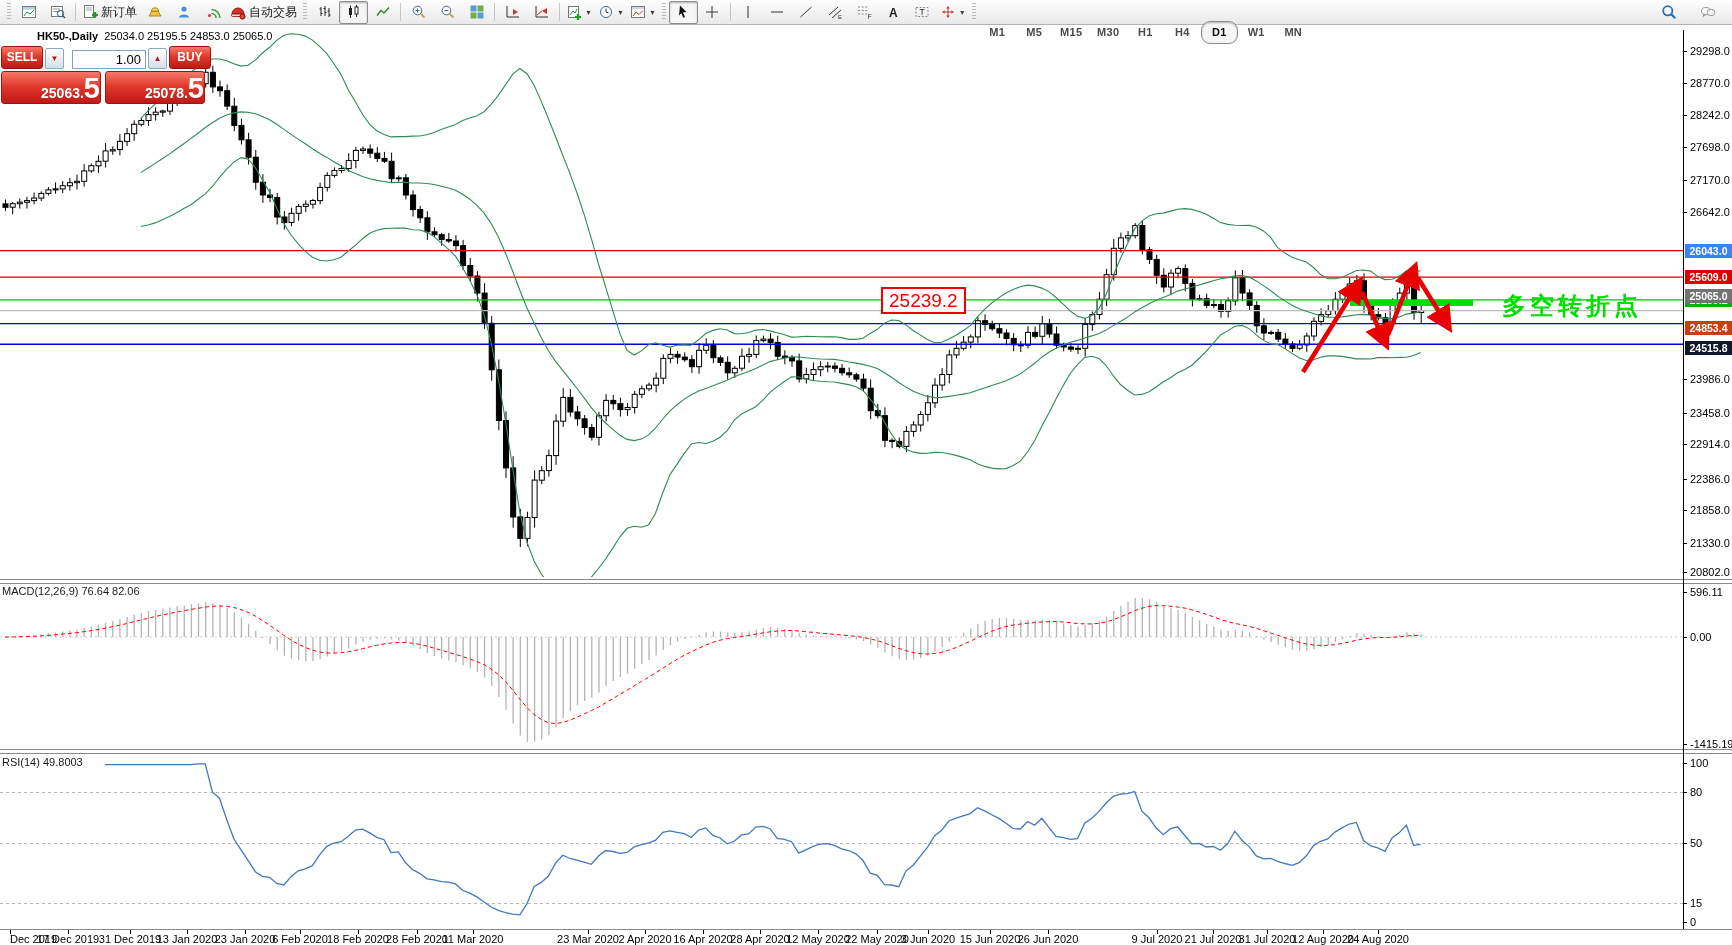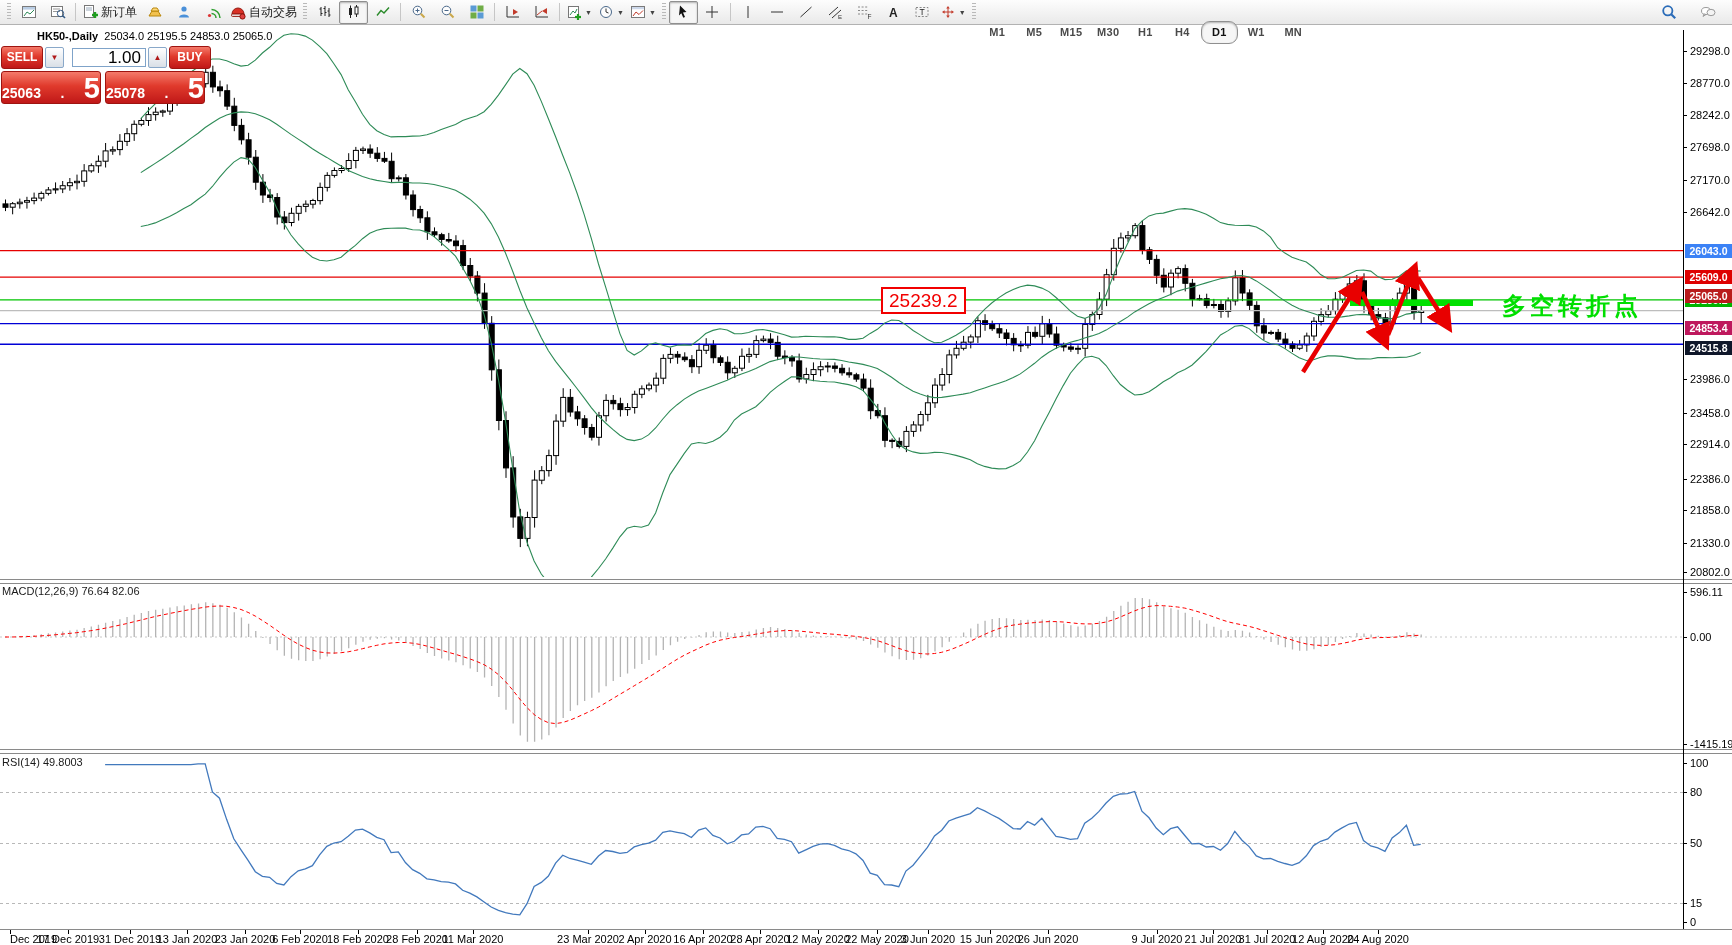--- a/index.html
+++ b/index.html
@@ -19,31 +19,31 @@
   .tb .lbl{font-size:12px;color:#1a1a1a;white-space:nowrap;}
   .tb .car{font-size:7px;color:#444;line-height:1;}
   .tf{font-size:11px;font-weight:bold;color:#4a4a4a;padding:0 6px;letter-spacing:.3px;margin-top:40px;}
   .tf.active{color:#111;border-radius:9px;}
   #tbRight{margin-left:auto;display:flex;align-items:center;gap:10px;padding-right:6px;}
   
   #chartTitle{position:absolute;left:7px;top:30px;z-index:6;font-size:11px;color:#000;padding-left:30px;}
   #chartTitle b{font-weight:bold;}
   
   #tradePanel{position:absolute;left:1px;top:46px;width:210px;z-index:10;}
-  #tpRow1{display:flex;align-items:center;height:23px;gap:2px;}
+  #tpRow1{display:flex;align-items:flex-end;height:23px;gap:2px;}
   .redbtn{background:linear-gradient(#f47a6a,#e03a2c 45%,#c01818);border:1px solid #9e1410;
     border-radius:3px;color:#fff;text-align:center;}
   #sellBtn,#buyBtn{width:45px;height:21px;line-height:21px;font-size:12px;font-weight:bold;}
   .spin{width:19px;height:19px;border:1px solid #89a8c9;border-radius:2px;
     background:linear-gradient(#fff,#d9dfe6);color:#b01818;font-size:8px;
     display:flex;align-items:center;justify-content:center;}
-  #volInput{width:64px;height:17px;border:1px solid #7fa3c9;font-size:17px;text-align:right;
+  #volInput{width:64px;height:17px;border:1px solid #7fa3c9;font-size:13px;text-align:right;
     padding:0 4px;font-family:"Liberation Sans",sans-serif;margin-left:6px;}
   #tpRow2{display:flex;gap:4px;margin-top:2px;}
-  .pricebox{width:100px;height:33px;display:flex;align-items:baseline;justify-content:space-between;
+  .pricebox{width:100px;height:33px;display:flex;align-items:baseline;justify-content:flex-end;
     padding-top:1px;box-sizing:border-box;}
   .pricebox .pm{font-size:14px;font-weight:bold;margin-top:10px;}
   .pricebox .pd{font-size:14px;font-weight:bold;}
   .pricebox .pb{font-size:29px;font-weight:bold;line-height:30px;}
   
   #priceCallout{position:absolute;left:881px;top:287px;z-index:7;border:2px solid #f20000;
     color:#f20000;background:#fff;font-size:19px;line-height:23px;padding:0 6px;}
   #turningPoint{position:absolute;left:1502px;top:290px;z-index:7;color:#00df00;
     font-size:24px;font-weight:bold;letter-spacing:4px;font-family:"Liberation Serif",serif;}
   
@@ -687,17 +687,17 @@
     <span>MACD(12,26,9)</span>&nbsp;<span>76.64 82.06</span>
   </div>
   <div class="indLabel" style="top:756px;">
     <span>RSI(14)</span>&nbsp;<span>49.8003</span>
   </div>
 
   <div id="badges">
       <div class="badge" style="top: 244px; background: #3b82f6;">26043.0</div>
       <div class="badge" style="top: 270px; background: rgb(222, 0, 0);">25609.0</div>
       <div class="badge" style="top: 293px; background: rgb(0, 180, 0);">25239.2</div>
-      <div class="badge" style="top: 289px; background: #b91c1c;">25065.0</div>
-      <div class="badge" style="top: 321px; background: #be185d;">24853.4</div>
+      <div class="badge" style="top: 289px; background: #737373;">25065.0</div>
+      <div class="badge" style="top: 321px; background: #c2410c;">24853.4</div>
       <div class="badge" style="top: 341px; background: #0f172a;">24515.8</div>
     </div>
 </div>
 
 </body></html>

